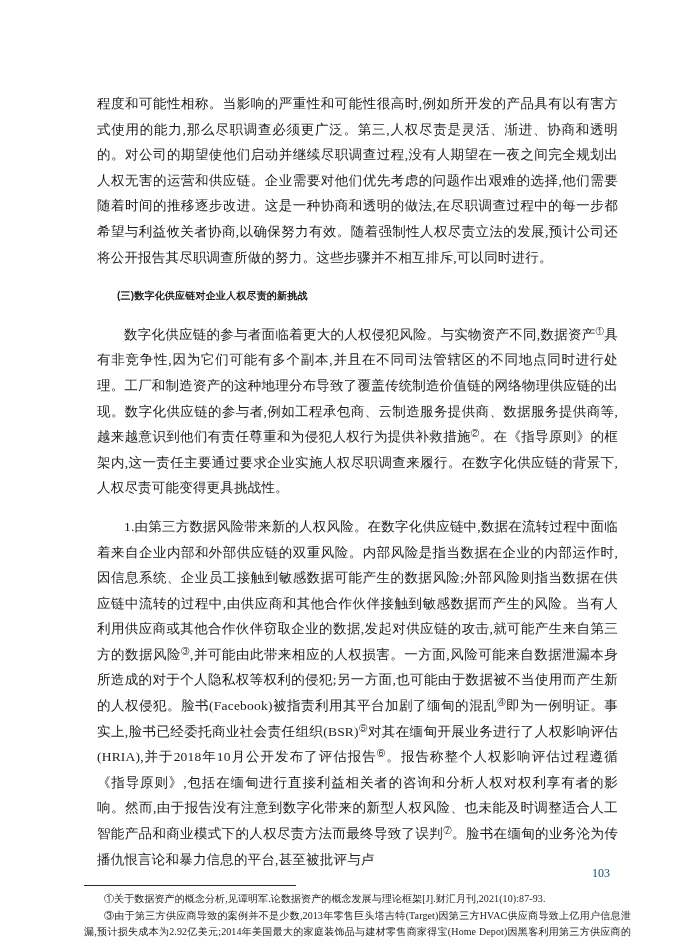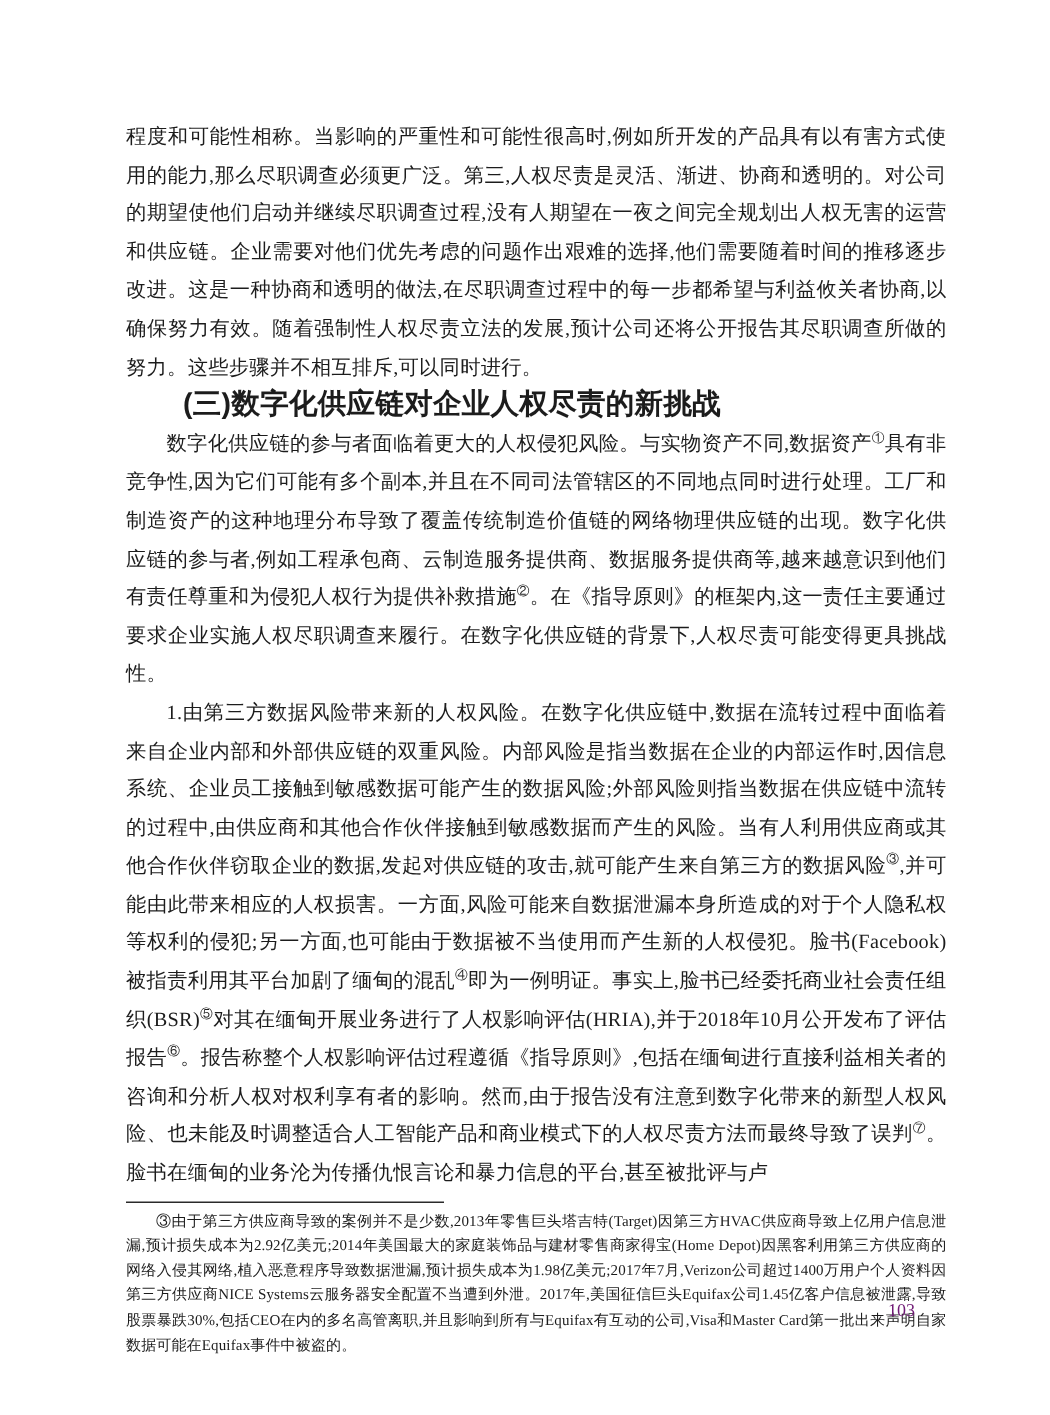--- a/index.html
+++ b/index.html
@@ -13,33 +13,33 @@
     overflow: hidden;
   }
   .page {
     position: absolute;
     left: 84px;
     top: 78px;
     width: 547px;
   }
   
   .body-text p {
-    margin: 0;
+    margin: 13px;
     font-size: 13.5px;
     line-height: 25.6px;
     text-align: justify;
     letter-spacing: 0.2px;
   }
   .body-text p.paragraph { text-indent: 2em; }
   .body-text p.continuation { text-indent: 0; }
   .body-text p.heading {
     text-indent: 2em;
     font-weight: bold;
     font-family: "Liberation Sans", "DejaVu Sans", sans-serif;
-    font-size: 19px;
+    font-size: 10px;
   }
   .body-text sup {
     font-size: 8.5px;
     line-height: 0;
     vertical-align: super;
   }
   
   .footnote-rule {
     border: none;
     border-top: 1px solid #2a2a2a;
@@ -52,32 +52,33 @@
     line-height: 16.6px;
     text-align: justify;
     text-indent: 2em;
     letter-spacing: 0.1px;
   }
   .page-number {
     position: absolute;
     top: 866px;
     right: 90px;
     font-size: 12px;
-    color: #701a75;
+    color: #0c4a6e;
   }
 </style>
 </head>
 <body>
 
 <div class="page">
   <main class="body-text" id="body-container">
       <p class="continuation">程度和可能性相称。当影响的严重性和可能性很高时,例如所开发的产品具有以有害方式使用的能力,那么尽职调查必须更广泛。第三,人权尽责是灵活、渐进、协商和透明的。对公司的期望使他们启动并继续尽职调查过程,没有人期望在一夜之间完全规划出人权无害的运营和供应链。企业需要对他们优先考虑的问题作出艰难的选择,他们需要随着时间的推移逐步改进。这是一种协商和透明的做法,在尽职调查过程中的每一步都希望与利益攸关者协商,以确保努力有效。随着强制性人权尽责立法的发展,预计公司还将公开报告其尽职调查所做的努力。这些步骤并不相互排斥,可以同时进行。</p>
       <p class="heading">(三)数字化供应链对企业人权尽责的新挑战</p>
       <p class="paragraph">数字化供应链的参与者面临着更大的人权侵犯风险。与实物资产不同,数据资产<sup>①</sup>具有非竞争性,因为它们可能有多个副本,并且在不同司法管辖区的不同地点同时进行处理。工厂和制造资产的这种地理分布导致了覆盖传统制造价值链的网络物理供应链的出现。数字化供应链的参与者,例如工程承包商、云制造服务提供商、数据服务提供商等,越来越意识到他们有责任尊重和为侵犯人权行为提供补救措施<sup>②</sup>。在《指导原则》的框架内,这一责任主要通过要求企业实施人权尽职调查来履行。在数字化供应链的背景下,人权尽责可能变得更具挑战性。</p>
       <p class="paragraph">1.由第三方数据风险带来新的人权风险。在数字化供应链中,数据在流转过程中面临着来自企业内部和外部供应链的双重风险。内部风险是指当数据在企业的内部运作时,因信息系统、企业员工接触到敏感数据可能产生的数据风险;外部风险则指当数据在供应链中流转的过程中,由供应商和其他合作伙伴接触到敏感数据而产生的风险。当有人利用供应商或其他合作伙伴窃取企业的数据,发起对供应链的攻击,就可能产生来自第三方的数据风险<sup>③</sup>,并可能由此带来相应的人权损害。一方面,风险可能来自数据泄漏本身所造成的对于个人隐私权等权利的侵犯;另一方面,也可能由于数据被不当使用而产生新的人权侵犯。脸书(Facebook)被指责利用其平台加剧了缅甸的混乱<sup>④</sup>即为一例明证。事实上,脸书已经委托商业社会责任组织(BSR)<sup>⑤</sup>对其在缅甸开展业务进行了人权影响评估(HRIA),并于2018年10月公开发布了评估报告<sup>⑥</sup>。报告称整个人权影响评估过程遵循《指导原则》,包括在缅甸进行直接利益相关者的咨询和分析人权对权利享有者的影响。然而,由于报告没有注意到数字化带来的新型人权风险、也未能及时调整适合人工智能产品和商业模式下的人权尽责方法而最终导致了误判<sup>⑦</sup>。脸书在缅甸的业务沦为传播仇恨言论和暴力信息的平台,甚至被批评与卢</p>
     </main>
   <hr class="footnote-rule">
   <section class="footnotes" id="footnotes-container">
+      <p class="footnote">①关于数据资产的概念分析,见谭明军.论数据资产的概念发展与理论框架[J].财汇月刊,2021(10):87-93.</p>
       <p class="footnote">③由于第三方供应商导致的案例并不是少数,2013年零售巨头塔吉特(Target)因第三方HVAC供应商导致上亿用户信息泄漏,预计损失成本为2.92亿美元;2014年美国最大的家庭装饰品与建材零售商家得宝(Home Depot)因黑客利用第三方供应商的网络入侵其网络,植入恶意程序导致数据泄漏,预计损失成本为1.98亿美元;2017年7月,Verizon公司超过1400万用户个人资料因第三方供应商NICE Systems云服务器安全配置不当遭到外泄。2017年,美国征信巨头Equifax公司1.45亿客户信息被泄露,导致股票暴跌30%,包括CEO在内的多名高管离职,并且影响到所有与Equifax有互动的公司,Visa和Master Card第一批出来声明自家数据可能在Equifax事件中被盗的。</p>
     </section>
 </div>
 
 <div class="page-number">103</div>
 
 </body></html>

